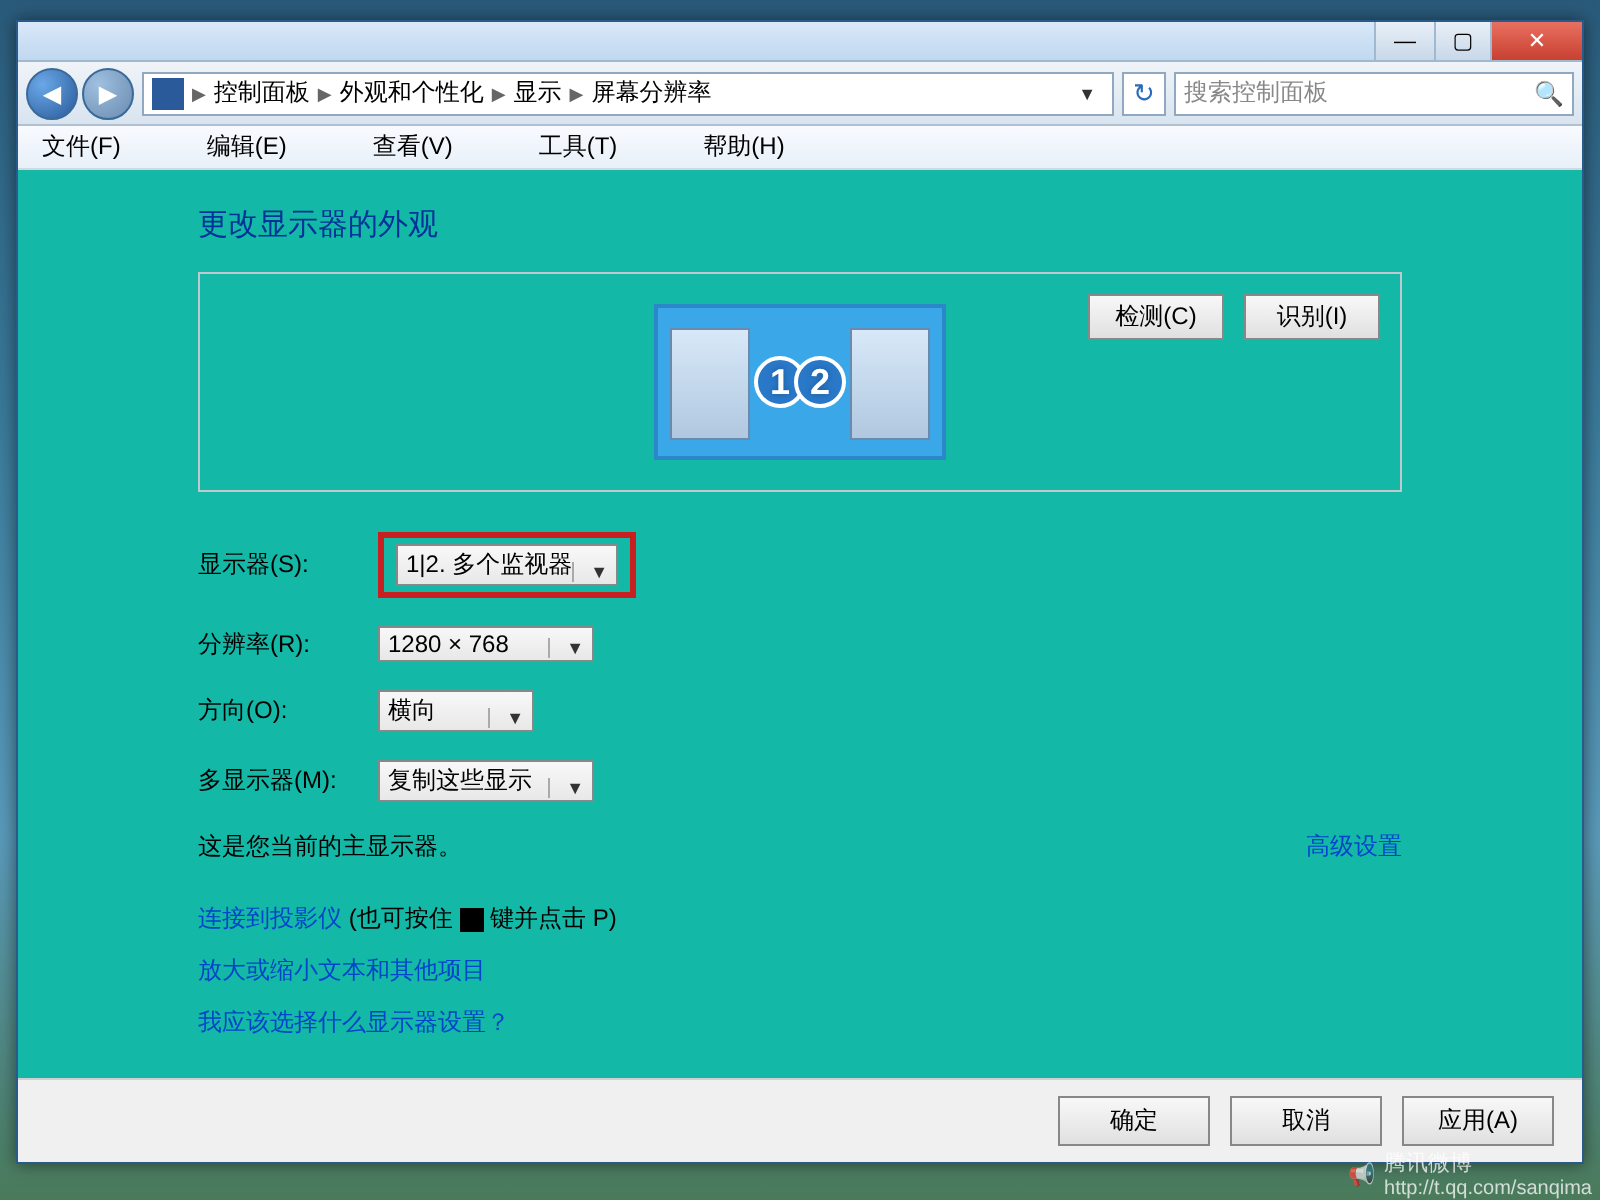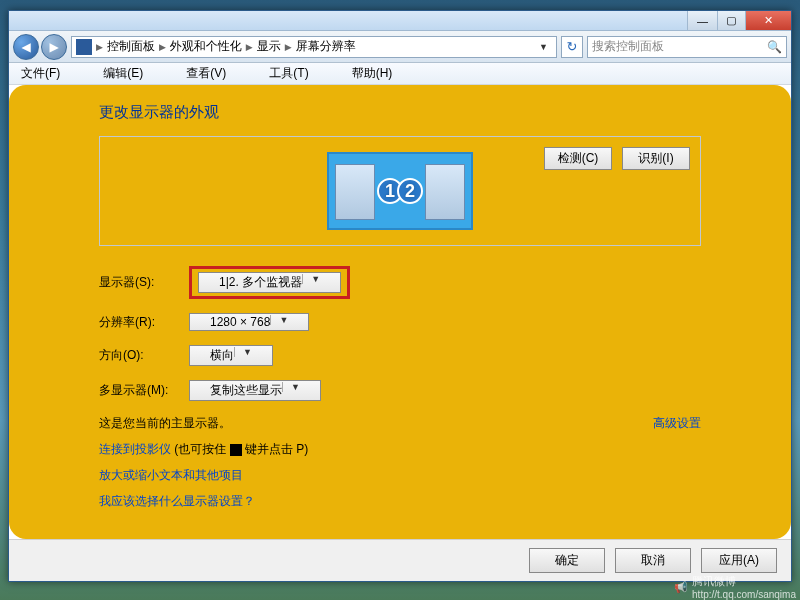--- a/index.html
+++ b/index.html
@@ -16,37 +16,37 @@
 .addrbar { flex: 1; height: 22px; background: #fff; border: 1px solid #90a8c0; display: flex; align-items: center; padding: 0 4px; font-size: 12px; gap: 4px; }
 .addrbar .icon { width: 16px; height: 16px; background: #2a5a9a; display: inline-block; }
 .addrbar .sep { color: #666; font-size: 9px; }
 .addrbar .crumb { color: #000; }
 .addrbar .dd { margin-left: auto; color: #333; font-size: 9px; padding: 0 4px; }
 .refresh { width: 22px; height: 22px; background: #fff; border: 1px solid #90a8c0; display: flex; align-items: center; justify-content: center; color: #2a6aba; font-size: 13px; }
 .searchbar { width: 200px; height: 22px; background: #fff; border: 1px solid #90a8c0; display: flex; align-items: center; padding: 0 4px; font-size: 12px; color: #888; }
 .searchbar .mag { margin-left: auto; color: #5a8aca; }
 .menubar { height: 22px; background: linear-gradient(to bottom, #f8faff, #e8f0f8); display: flex; align-items: center; padding: 0 4px; font-size: 12px; border-bottom: 1px solid #d0d8e0; gap: 27px; }
 .menubar span { padding: 0 8px; }
-.content { background: #eab308; position: absolute; top: 74px; left: 0; right: 0; bottom: 42px; padding: 18px 90px 0 90px; overflow: hidden; border-radius: 17px; }
+.content { background: #14b8a6; position: absolute; top: 74px; left: 0; right: 0; bottom: 42px; padding: 18px 90px 0 90px; overflow: hidden; }
 .heading { color: #003399; font-size: 15px; margin-bottom: 14px; }
 .preview-box { border: 1px solid #c0c8d0; height: 110px; display: flex; align-items: center; justify-content: center; position: relative; margin-bottom: 20px; }
 .preview-box .sidebtns { position: absolute; right: 10px; top: 10px; display: flex; flex-direction: row; gap: 10px; }
 .winbtn { background: linear-gradient(to bottom, #f8f8f8, #e0e0e0); border: 1px solid #888; padding: 2px 12px; font-size: 12px; min-width: 68px; text-align: center; }
 .monitor-group { width: 146px; height: 78px; background: #3aa8e8; border: 2px solid #2a88c8; position: relative; display: flex; align-items: center; justify-content: center; }
 .monitor-group .screen { position: absolute; background: linear-gradient(to bottom, #d8e8f8, #b0c8e0); border: 1px solid #6a8ab0; }
 .monitor-group .s1 { left: 6px; top: 10px; width: 40px; height: 56px; }
 .monitor-group .s2 { right: 6px; top: 10px; width: 40px; height: 56px; }
 .monitor-group .nums { position: absolute; display: flex; align-items: center; justify-content: center; font-size: 26px; font-weight: bold; color: #fff; text-shadow: 0 0 3px #1a5a9a; }
 .monitor-group .nums .n { width: 26px; height: 26px; background: #2a78c8; border-radius: 50%; display: flex; align-items: center; justify-content: center; border: 2px solid #fff; margin: 0 -3px; font-size: 18px; }
 .formrow { display: flex; align-items: center; margin-bottom: 14px; font-size: 12px; }
 .formrow label { width: 90px; }
-.dropdown { background: linear-gradient(to bottom, #f8f8f8, #e8e8e8); border: 1px solid #888; padding: 1px 20px; font-size: 12px; display: flex; align-items: flex-start; min-width: 108px; }
+.dropdown { background: linear-gradient(to bottom, #f8f8f8, #e8e8e8); border: 1px solid #888; padding: 1px 4px; font-size: 12px; display: flex; align-items: flex-end; min-width: 108px; }
 .dropdown .arr { margin-left: auto; font-size: 9px; padding-left: 8px; border-left: 1px solid #aaa; color: #333; }
 .highlight-box { border: 3px solid #c82020; padding: 3px 6px; display: inline-flex; }
-.note { font-size: 12px; margin: 10px 0 4px; display: flex; justify-content: space-between; }
+.note { font-size: 12px; margin: 10px 0 14px; display: flex; justify-content: space-between; }
 .note .adv { margin-left: auto; color: #0044cc; }
 .linklist { font-size: 12px; line-height: 26px; }
 .linklist a { color: #0044cc; text-decoration: none; }
 .winlogo { display: inline-block; width: 12px; height: 12px; background: #000; vertical-align: middle; }
 .footer { position: absolute; left: 0; right: 0; bottom: 0; height: 42px; background: #f0f0f0; border-top: 1px solid #d0d0d0; display: flex; align-items: center; justify-content: flex-end; padding: 0 14px; gap: 10px; }
 .footer .winbtn { min-width: 76px; padding: 3px 12px; }
 .watermark { position: absolute; right: 4px; bottom: 0; font-size: 11px; color: rgba(255,255,255,0.75); display: flex; align-items: center; gap: 4px; }
 .watermark .url { font-size: 10px; display: block; text-align: right; }
 </style>
 </head>

